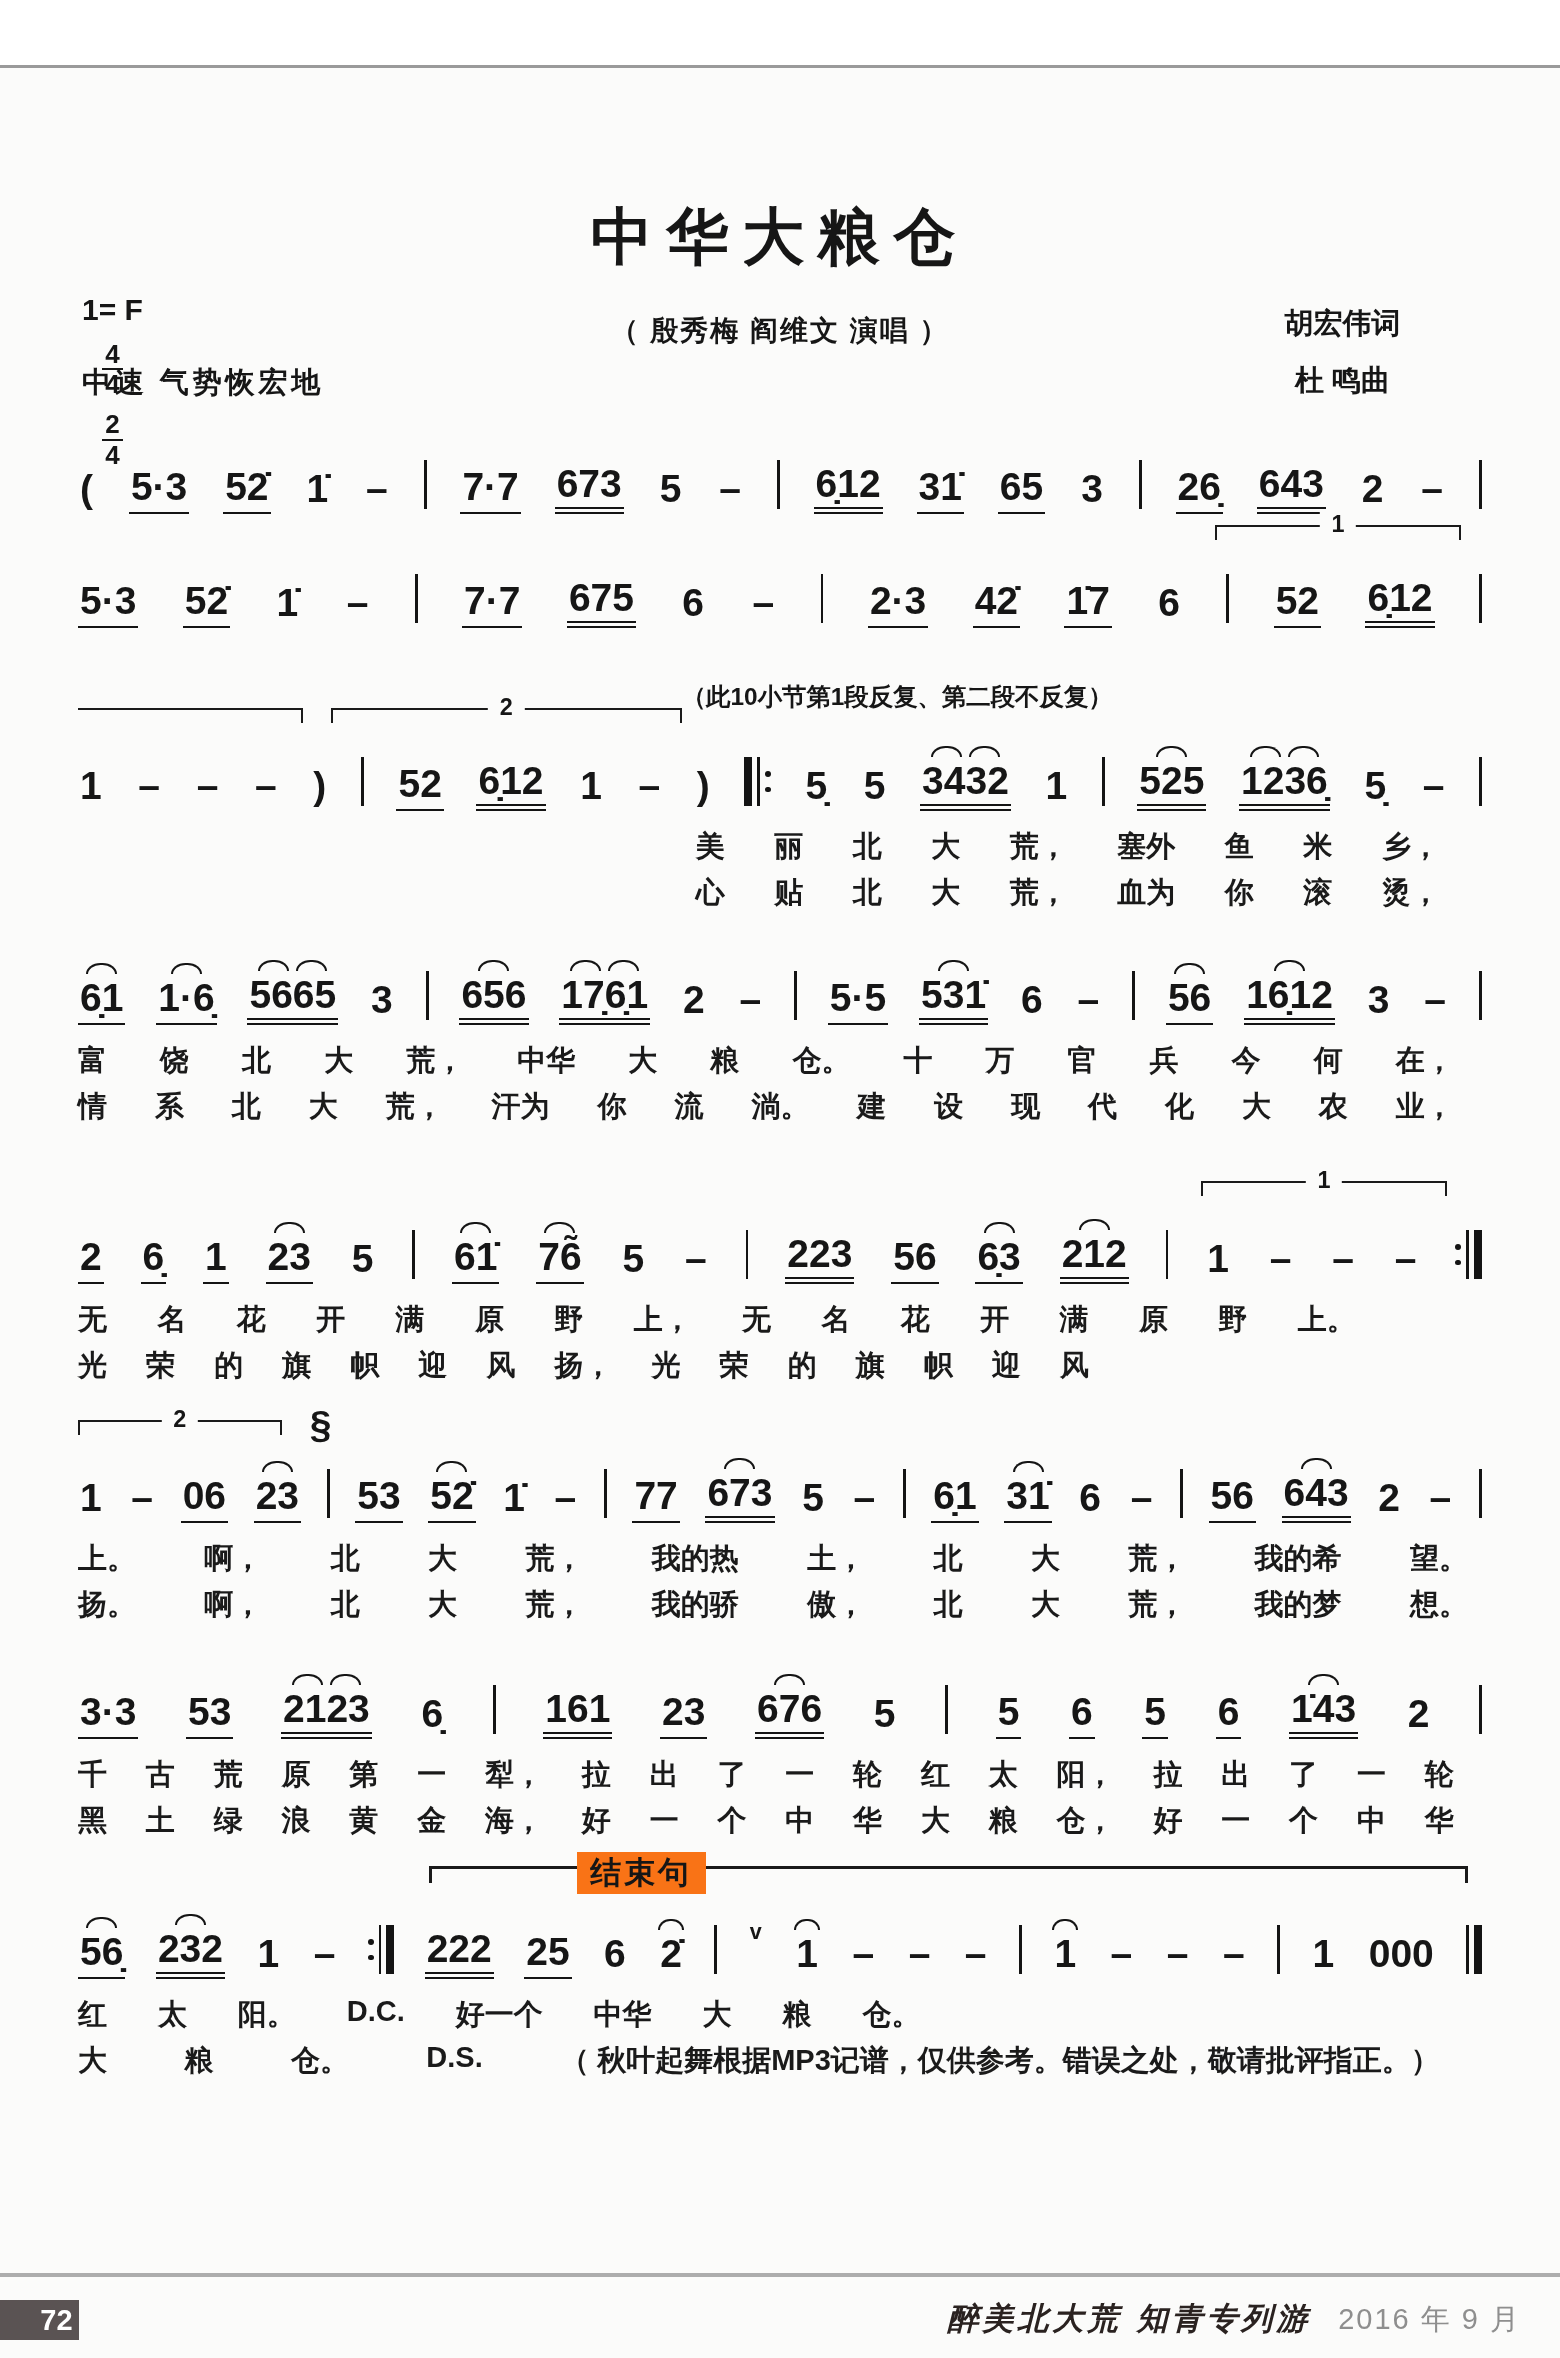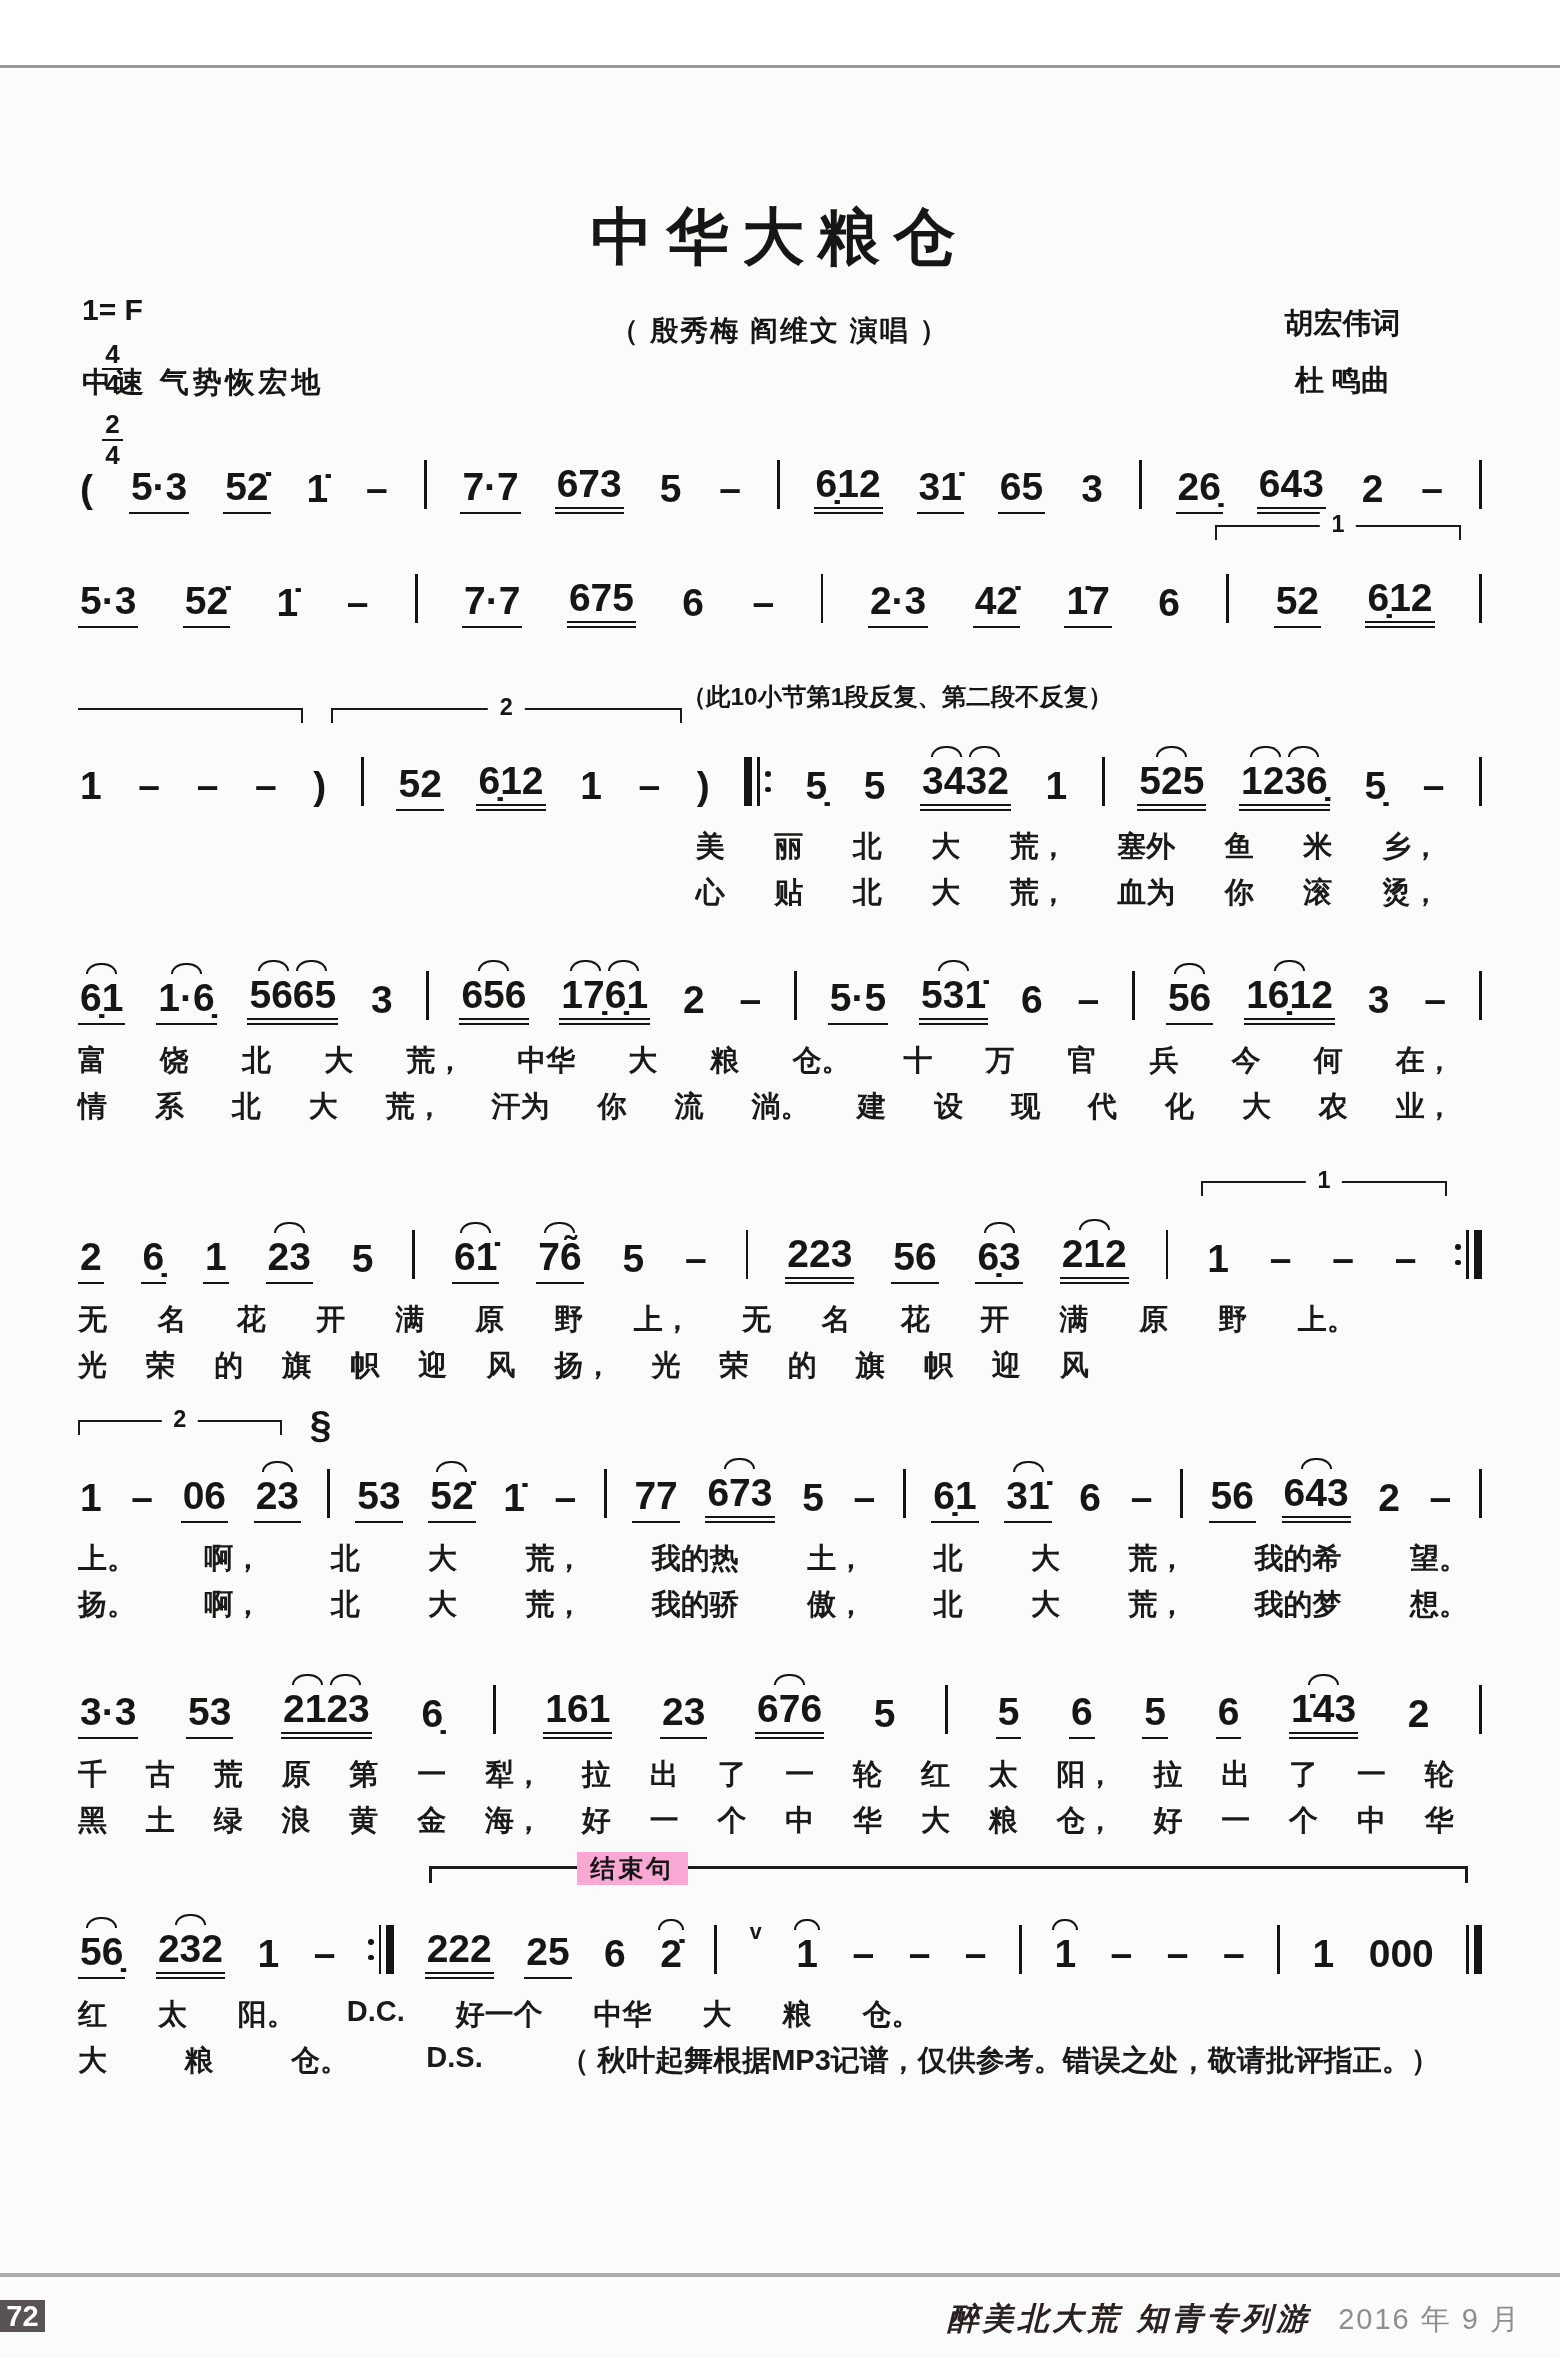--- a/index.html
+++ b/index.html
@@ -38,32 +38,32 @@
   .dots i{display:block;width:5.9px;height:5.9px;border-radius:50%;background:#141414;}
 
   .mark{position:absolute;box-sizing:border-box;}
   .m-volta{top:-43px;height:14.6px;border-top:2.9px solid #1a1a1a;border-left:2.9px solid #1a1a1a;border-right:2.9px solid #1a1a1a;}
   .m-volta b{position:absolute;left:50%;top:-15.6px;transform:translateX(-50%);
              background:#fbfbfa;padding:0 11.7px;font-size:23.4px;}
   .m-cont{top:-43px;height:14.6px;border-top:2.9px solid #1a1a1a;border-right:2.9px solid #1a1a1a;}
   .m-note{top:-70px;font-size:24.4px;font-weight:700;white-space:nowrap;}
   .m-segno{top:-60px;font-size:39px;font-weight:700;}
   .m-ending{top:-53px;height:16.6px;border-top:3.4px solid #1a1a1a;border-left:3.4px solid #1a1a1a;border-right:3.4px solid #1a1a1a;}
-  .m-ending b{position:absolute;left:14%;top:-16.6px;background:#f9a8d4;padding:0 13.7px;font-size:25px;letter-spacing:2.9px;}
+  .m-ending b{position:absolute;left:14%;top:-16.6px;background:#f97316;padding:0 13.7px;font-size:31px;letter-spacing:2.9px;}
 
   .lyr{position:absolute;left:0;right:0;display:flex;justify-content:space-between;
        font-size:29px;font-weight:700;color:#1a1a1a;box-sizing:border-box;white-space:nowrap;}
 
   .upload{position:absolute;right:39px;top:2161px;text-align:right;}
   .upload .l1{font-size:33px;font-weight:700;letter-spacing:2.9px;}
   .upload .l2{font-size:20.5px;font-weight:700;letter-spacing:3.9px;
               font-family:"DejaVu Sans Mono","Liberation Mono",monospace;margin-top:3.9px;}
   .bottom-rule{position:absolute;top:2273px;left:0;right:0;height:3.9px;background:#adadad;}
-  .page-badge{position:absolute;left:0;top:2300px;width:45px;height:32px;background:#5a5353;
-              color:#ffffff;font-size:29px;font-weight:700;display:flex;align-items:center;justify-content:center;}
+  .page-badge{position:absolute;left:0;top:2300px;width:45px;height:40px;background:#5a5353;
+              color:#ffffff;font-size:29px;font-weight:700;display:flex;align-items:center;justify-content:center;padding-left:34px;}
   .bottom-right{position:absolute;right:39px;top:2298px;display:flex;align-items:baseline;gap:27px;}
   .event{font-family:"DejaVu Serif","Liberation Serif",serif;font-style:italic;font-weight:700;
          font-size:31px;letter-spacing:3.9px;color:#2a2220;}
   .date{font-size:29px;color:#8e8e8e;letter-spacing:2px;}
 </style>
 </head>
 <body>
 
 <div class="sheet">
   <div class="top-strip"></div>

